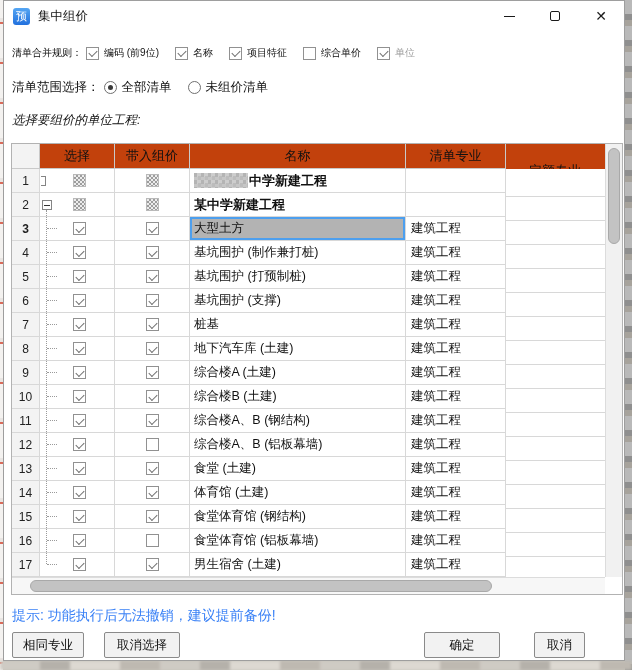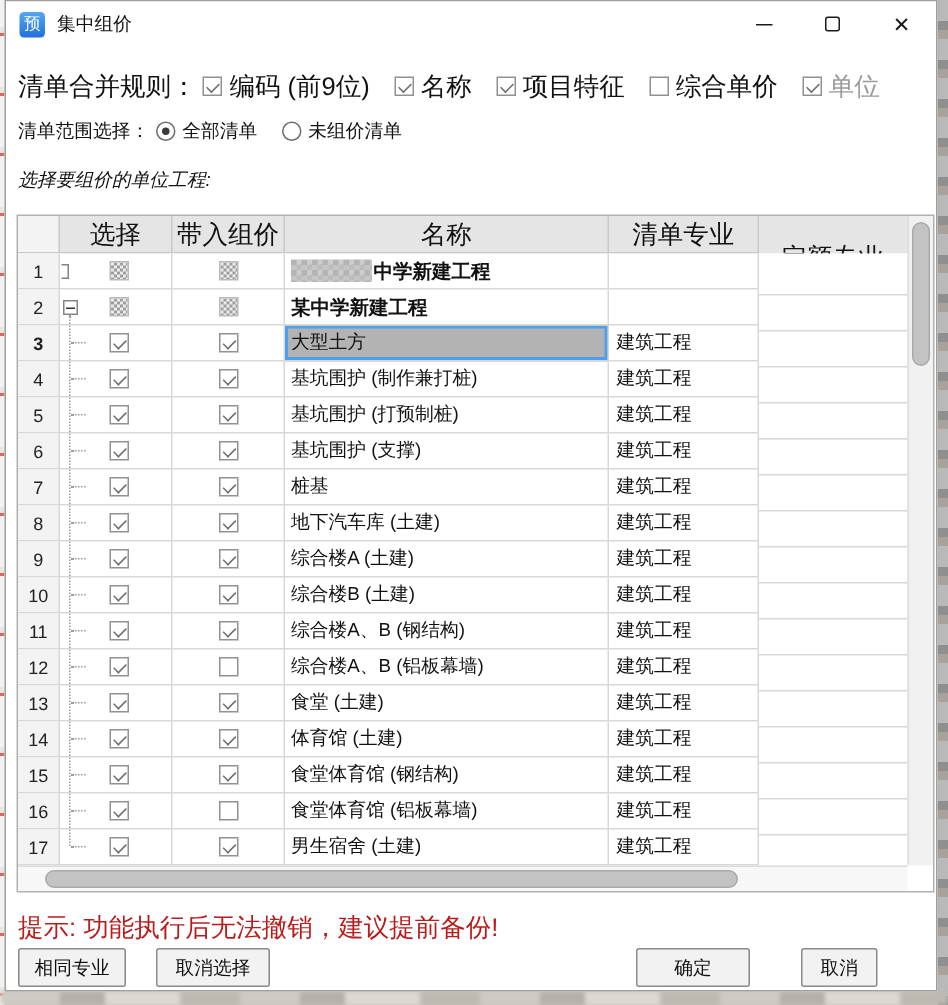--- a/index.html
+++ b/index.html
@@ -16,41 +16,41 @@
   .titlebar{height:30px;display:flex;align-items:center;background:#fff;}
   .app-icon{width:17px;height:17px;margin-left:9px;border-radius:3px;background:linear-gradient(#55a6f3,#2170dd);color:#fff;font-size:11px;line-height:17px;text-align:center;flex:none;}
   .title{margin-left:8px;font-size:12.5px;}
   .win-controls{margin-left:auto;display:flex;height:100%;}
   .win-btn{width:46px;height:100%;display:flex;align-items:center;justify-content:center;color:#1a1a1a;cursor:default;}
   .glyph-min{width:11px;height:0;border-top:1.4px solid #1a1a1a;display:block;}
   .glyph-max{width:10px;height:10px;border:1.2px solid #1a1a1a;border-radius:2px;display:block;}
   .glyph-close{font-size:14px;line-height:1;}
 
   
-  .rules{position:absolute;left:8px;top:45px;display:flex;align-items:center;font-size:17px;white-space:nowrap;}
+  .rules{position:absolute;left:8px;top:45px;display:flex;align-items:center;font-size:10px;white-space:nowrap;}
   .rules .lead, .scope .lead{margin-right:4px;}
   .opt{display:inline-flex;align-items:center;margin-right:16px;}
   .opt:last-child{margin-right:0;}
   .opt .txt{margin-left:5px;}
   .opt.disabled .txt{color:#9a9a9a;}
   .scope{position:absolute;left:8px;top:78px;display:flex;align-items:center;font-size:12.5px;white-space:nowrap;}
   .section-label{position:absolute;left:8px;top:111px;font-size:12.5px;font-style:italic;}
 
   
   .cb{width:13px;height:13px;flex:none;position:relative;display:inline-block;background:#fff;border:1px solid #919191;}
   .cb.checked::after{content:"";position:absolute;left:2px;top:2.5px;width:7px;height:4px;border-left:1.6px solid #6f6f6f;border-bottom:1.6px solid #6f6f6f;transform:rotate(-45deg);}
   .cb.indet{border:1px solid #b9b9b9;background:conic-gradient(#9d9d9d 25%,#ececec 0 50%,#9d9d9d 0 75%,#ececec 0);background-size:4px 4px;}
 
   
   .radio{width:13px;height:13px;border:1px solid #6f6f6f;border-radius:50%;position:relative;background:#fff;flex:none;}
   .radio.sel::after{content:"";position:absolute;left:3px;top:3px;width:5px;height:5px;border-radius:50%;background:#3a3a3a;}
 
   
   .table{position:absolute;left:7px;top:142px;width:612px;height:452px;border:1px solid #b2b2b2;background:#fff;}
-  .thead{display:flex;height:25px;background:#e5e5e5;font-size:17px;}
+  .thead{display:flex;height:25px;background:#c2410c;font-size:13px;}
   .th{border-right:1px solid #c9c9c9;border-bottom:1px solid #c9c9c9;display:flex;align-items:center;justify-content:center;}
   .tbody{position:relative;}
   .tr{display:flex;height:24px;font-size:12.5px;background:#fff;}
   .td{border-right:1px solid #d8d8d8;border-bottom:1px solid #d8d8d8;display:flex;align-items:center;position:relative;overflow:hidden;}
   .c-num{width:28px;background:#f3f3f3;justify-content:center;font-size:12px;color:#222;}
   .c-num.b{font-weight:bold;}
   .c-sel{width:75px;}
   .c-bring{width:75px;justify-content:center;}
   .c-name{width:216px;padding-left:4px;}
   .c-name.b{font-weight:bold;font-size:13px;}
@@ -72,21 +72,21 @@
   .censor{display:inline-block;width:54px;height:15px;margin-right:1px;vertical-align:middle;background:conic-gradient(#cdcdcd 25%,#bcbcbc 0 50%,#c6c6c6 0 75%,#b4b4b4 0);background-size:7px 7px;flex:none;}
 
   
   .vscroll{position:absolute;right:0;top:0;width:17px;height:433px;background:#f1f1f1;border-left:1px solid #dcdcdc;}
   .vthumb{position:absolute;left:2px;top:4px;width:12px;height:96px;background:#c3c3c3;border:1px solid #a9a9a9;border-radius:6px;}
   .hscroll{position:absolute;left:0;bottom:0;width:593px;height:17px;background:#f7f7f7;border-top:1px solid #dcdcdc;}
   .hthumb{position:absolute;left:18px;top:2px;width:462px;height:12px;background:#c3c3c3;border:1px solid #a9a9a9;border-radius:6px;}
   .scroll-corner{position:absolute;right:0;bottom:0;width:17px;height:17px;background:#fff;}
 
   
-  .hint{position:absolute;left:8px;top:606px;font-size:17px;color:#b91c1c;}
+  .hint{position:absolute;left:8px;top:606px;font-size:14px;color:#3b82f6;}
   .btn{position:absolute;height:26px;background:#f2f2f2;border:1px solid #8a8a8a;border-radius:2px;font-size:12.5px;display:flex;align-items:center;justify-content:center;color:#111;cursor:default;font-family:inherit;}
   .btn-same{left:8px;top:631px;width:72px;}
   .btn-unselect{left:100px;top:631px;width:76px;}
   .btn-ok{left:420px;top:631px;width:76px;}
   .btn-cancel{left:530px;top:631px;width:51px;}
 </style>
 </head>
 <body>
 
 <div class="underlay-left"></div>

